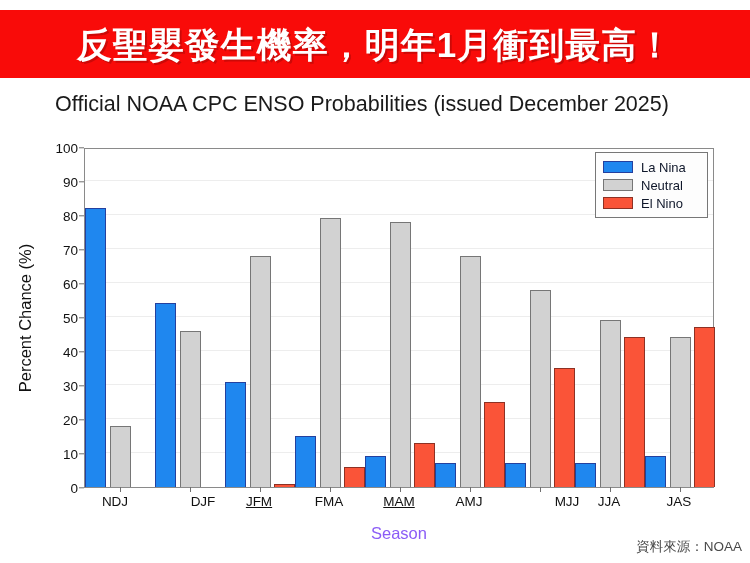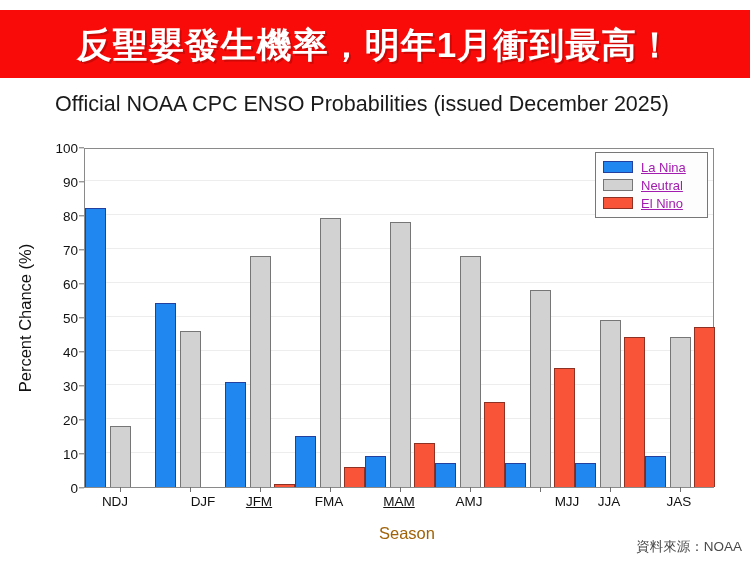--- a/index.html
+++ b/index.html
@@ -139,25 +139,25 @@
     position: absolute;
     top: 494px;
     text-align: center;
     font-size: 13.5px;
     color: #111;
     transform: translateX(-50%);
     white-space: nowrap;
   }
   .xlabel {
     position: absolute;
-    left: 92px; top: 524px;
+    left: 84px; top: 524px;
     width: 630px;
     text-align: center;
     font-size: 16.5px;
-    color: #a16207;
+    color: #8b5cf6;
   }
 
   
   .legend {
     position: absolute;
     left: 595px; top: 152px;
     width: 113px;
     background: #fdfdfd;
     border: 1.4px solid #777;
     padding: 5px 7px 5px 7px;
@@ -171,23 +171,22 @@
     width: 30px; height: 12px;
     border: 1px solid #555;
     margin-right: 8px;
     flex: none;
   }
   .legend-swatch.lanina  { background: #1f87ef; border-color: #24409e; }
   .legend-swatch.neutral { background: #d2d2d2; border-color: #767676; }
   .legend-swatch.elnino  { background: #fa5438; border-color: #8d3124; }
   .legend-label {
     font-size: 13px;
-    color: #a21caf;
-    white-space: nowrap;
-    text-decoration: underline;
+    color: #0f172a;
+    white-space: nowrap;
   }
 
   
   .source {
     position: absolute;
     right: 8px; top: 538px;
     font-size: 13.5px;
     color: #4a4a4a;
     white-space: nowrap;
   }

